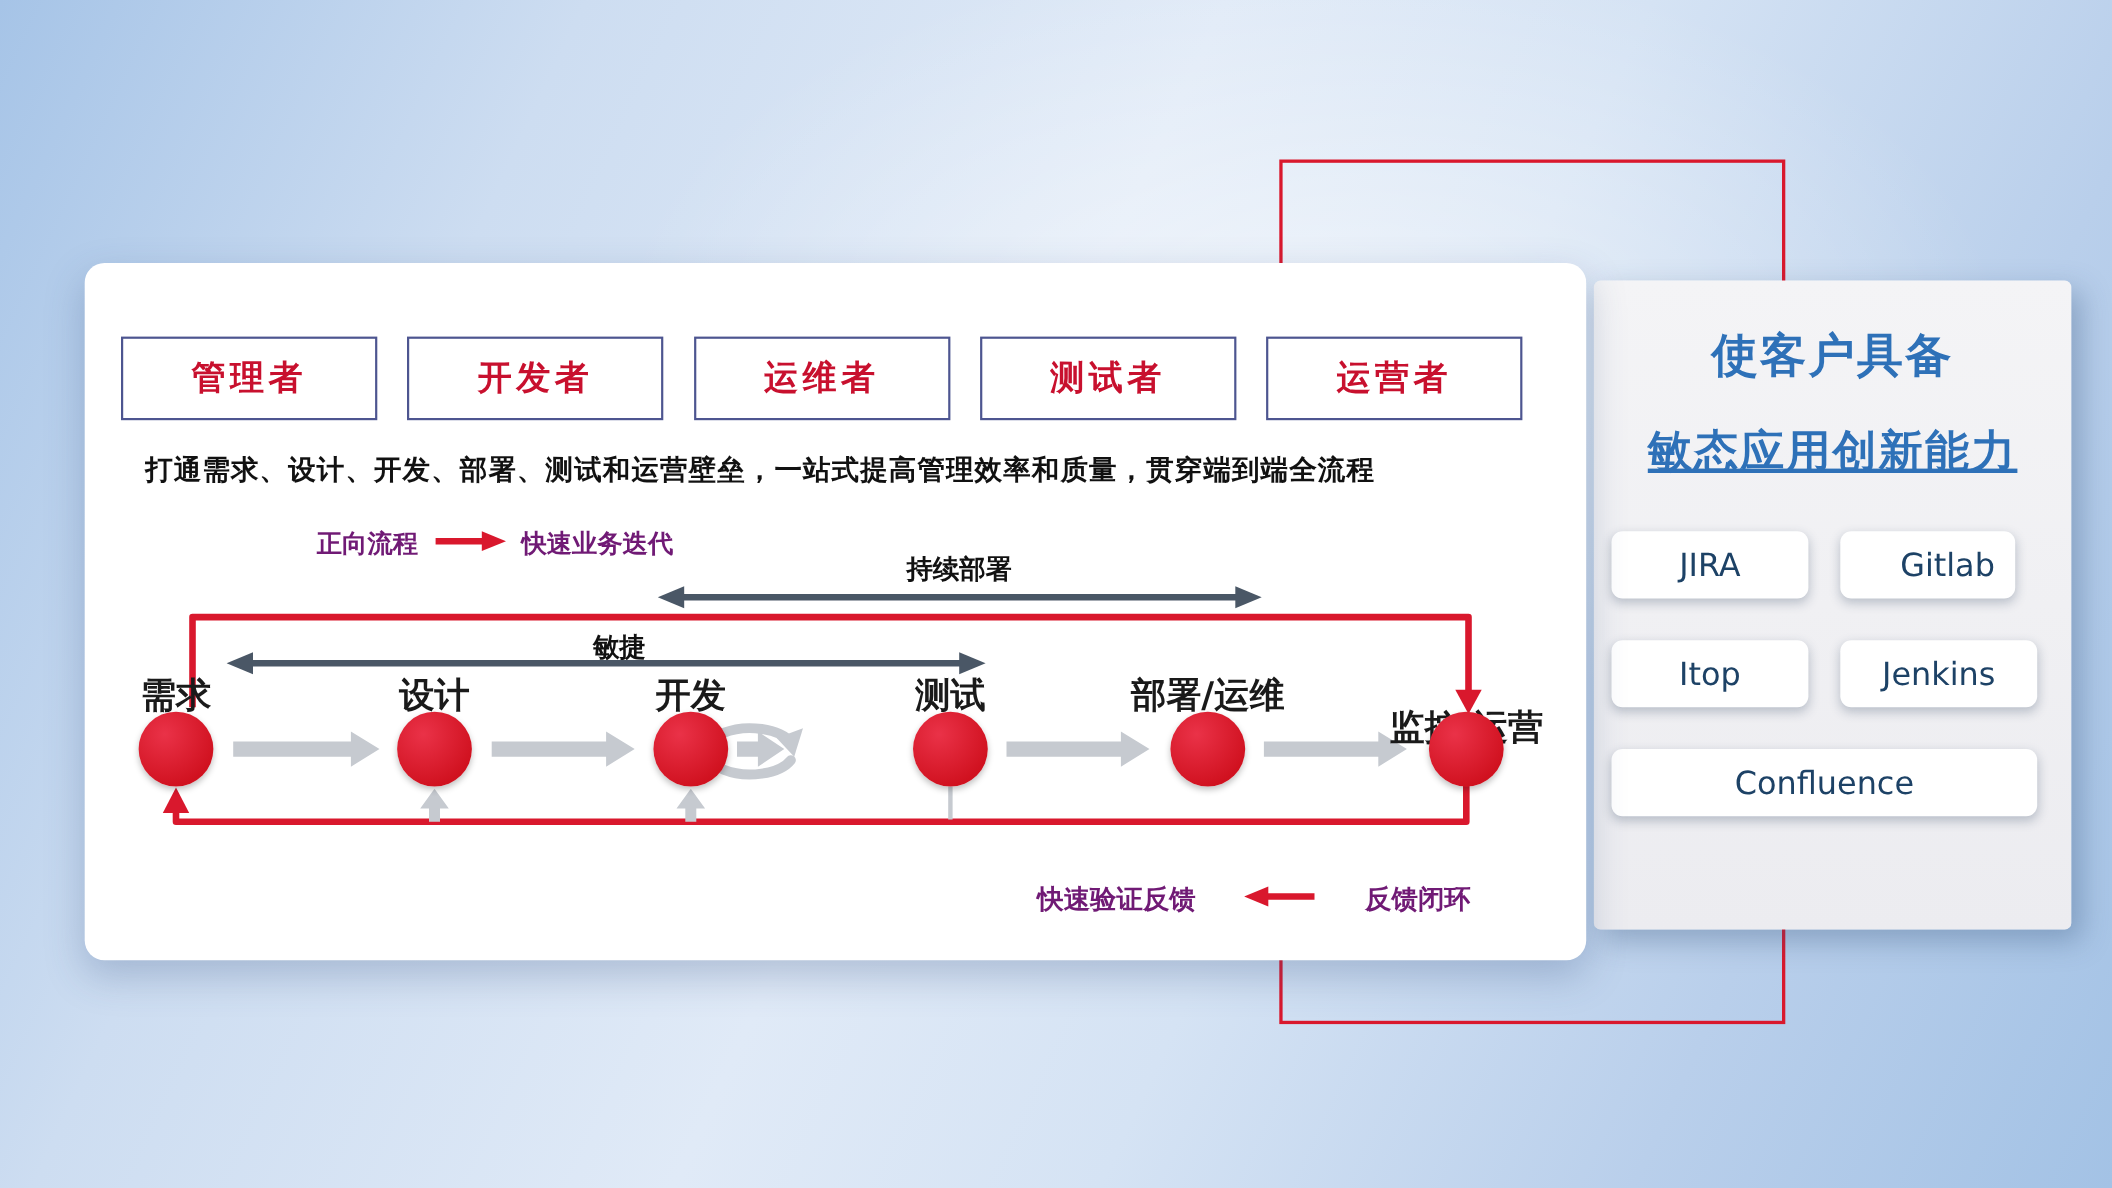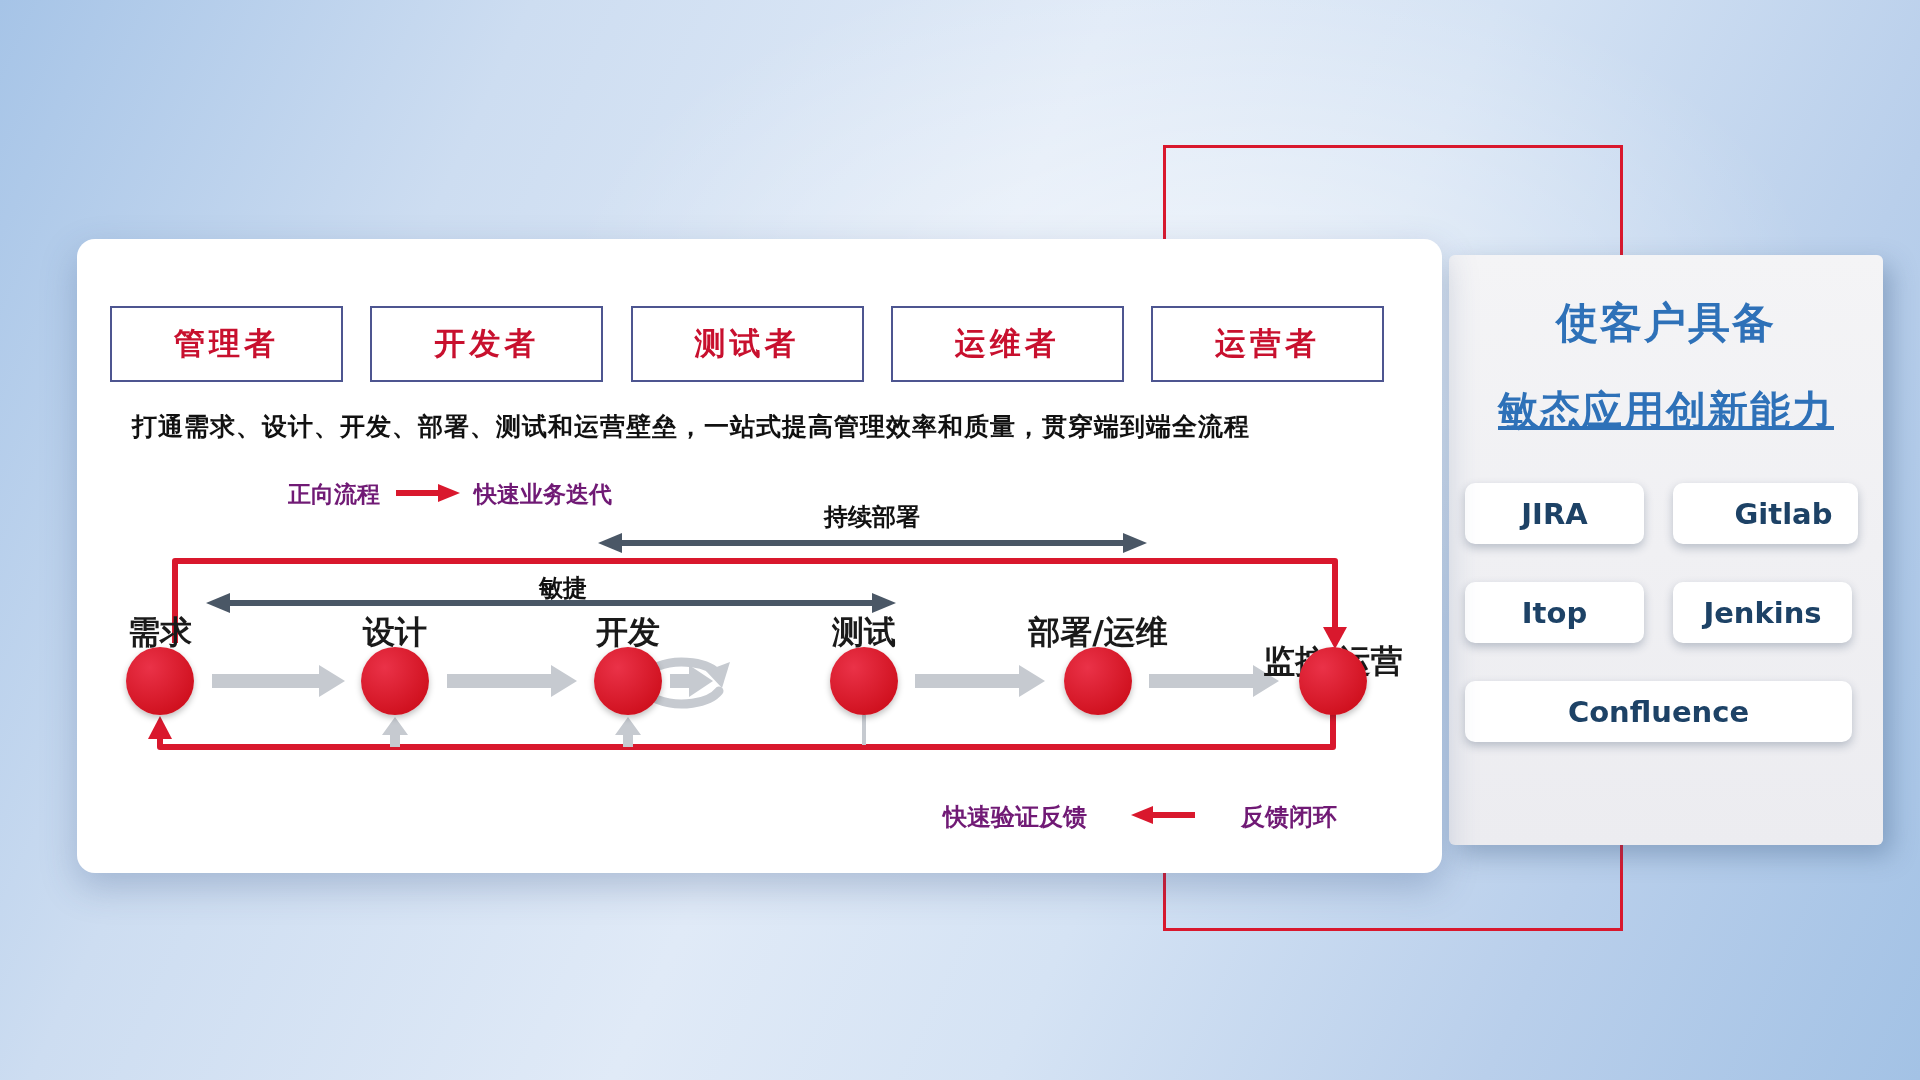--- a/index.html
+++ b/index.html
@@ -20,23 +20,23 @@
   .side-panel { position:absolute; left:1449px; top:255px; width:434px; height:590px;
     background:linear-gradient(180deg,#f4f4f6 0%, #ececf0 100%);
     border-radius:6px; box-shadow:8px 10px 26px rgba(50,80,120,.35); z-index:1; }
   .side-title { position:absolute; left:0; width:100%; text-align:center;
     color:#2e71b8; font-weight:700; font-size:42px; letter-spacing:2px; }
   .side-title.l1 { top:40px; }
   .side-title.l2 { top:128px; font-size:40px;text-decoration:underline; }
   .tool { position:absolute; height:61px; background:#ffffff; border-radius:10px;
     box-shadow:0 4px 10px rgba(40,60,90,.28);
     display:flex; align-items:center; justify-content:center;
-    font-weight:700; font-size:29px; color:#1d4266; }
+    font-weight:400; font-size:29px; color:#1d4266; }
   .tool.jira       { left:16px;  top:228px; width:179px; }
-  .tool.gitlab     { left:224px; top:228px; width:185px;padding-left:36px; }
+  .tool.gitlab     { left:224px; top:228px; width:159px;padding-left:36px; }
   .tool.itop       { left:16px;  top:327px; width:179px; }
   .tool.jenkins    { left:224px; top:327px; width:179px; }
   .tool.confluence { left:16px;  top:426px; width:387px; }
 
   
   .panel { position:absolute; left:77px; top:239px; width:1365px; height:634px;
     background:#ffffff; border-radius:18px;
     box-shadow:0 14px 36px rgba(50,80,130,.28); z-index:2; }
 
   .roles { position:absolute; left:33px; top:67px; width:1274px; height:76px;
@@ -83,22 +83,22 @@
   <div class="tool itop">Itop</div>
   <div class="tool jenkins">Jenkins</div>
   <div class="tool confluence">Confluence</div>
 </div>
 
 <div class="panel">
 
   <div class="roles">
     <div class="role-box">管理者</div>
     <div class="role-box">开发者</div>
+    <div class="role-box">运维者</div>
     <div class="role-box">测试者</div>
-    <div class="role-box">运维者</div>
     <div class="role-box">运营者</div>
   </div>
 
   <div class="desc">打通需求、设计、开发、部署、测试和运营壁垒，一站式提高管理效率和质量，贯穿端到端全流程</div>
 
   <div class="legend-row legend-forward">
     <span>正向流程</span>
     <span>
       <svg width="66" height="20" viewBox="0 0 66 20">
         <line x1="2" y1="10" x2="46" y2="10" stroke="#d9182d" stroke-width="6"></line>

